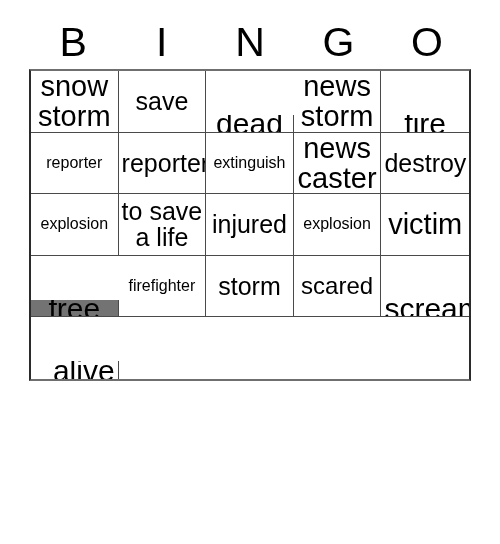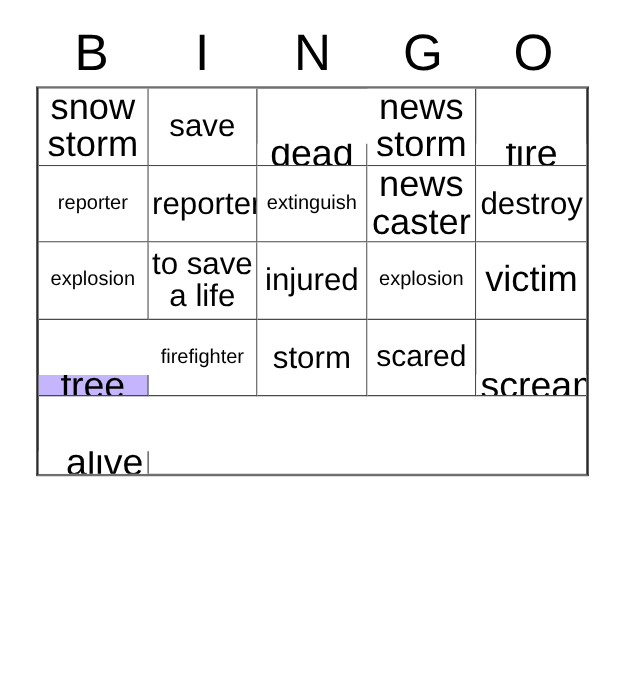--- a/index.html
+++ b/index.html
@@ -78,21 +78,21 @@
 
   
   .fs-xl   { font-size: 30px; margin-top: 44px; }
   .fs-lg   { font-size: 29px; }
   .fs-md   { font-size: 25px; }
   .fs-sm   { font-size: 24px; }
   .fs-xs   { font-size: 16px; }
   .fs-xxs  { font-size: 15px; }
 
   .cell.free {
-    background: #c4b5fd;
+    background: #737373;
   }
 
   .cell span {
     display: block;
     width: 100%;
   }
 </style>
 </head>
 <body>
 

